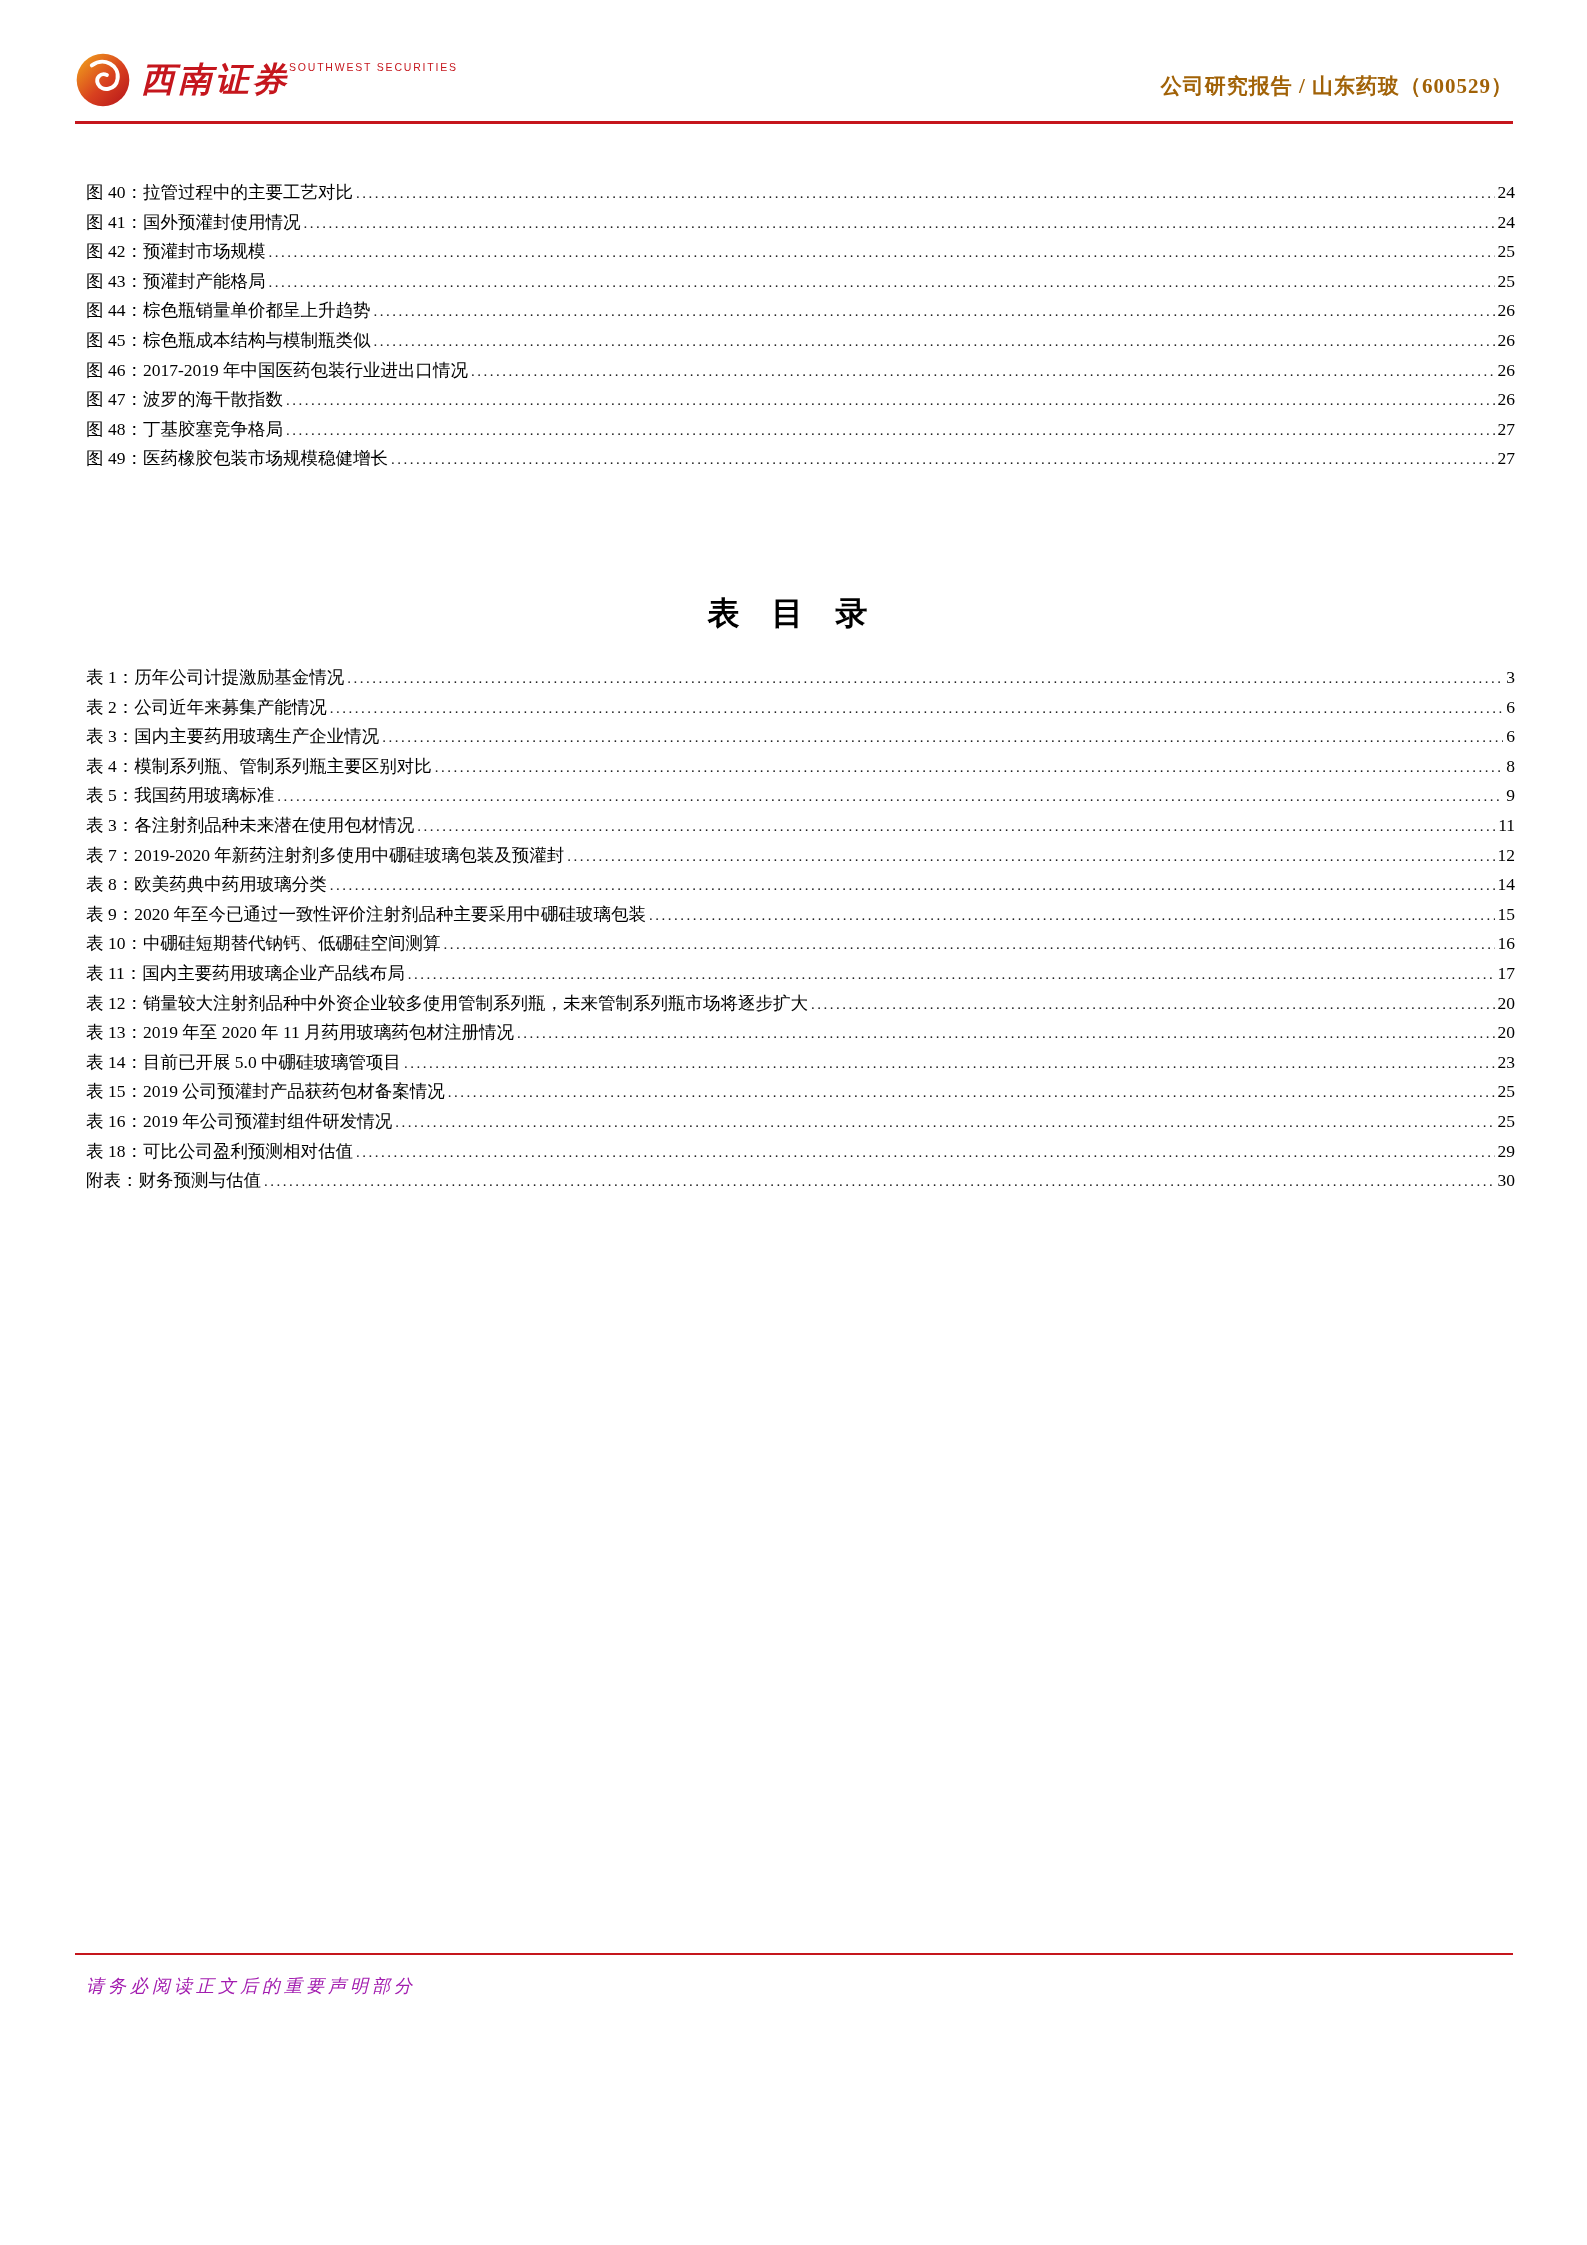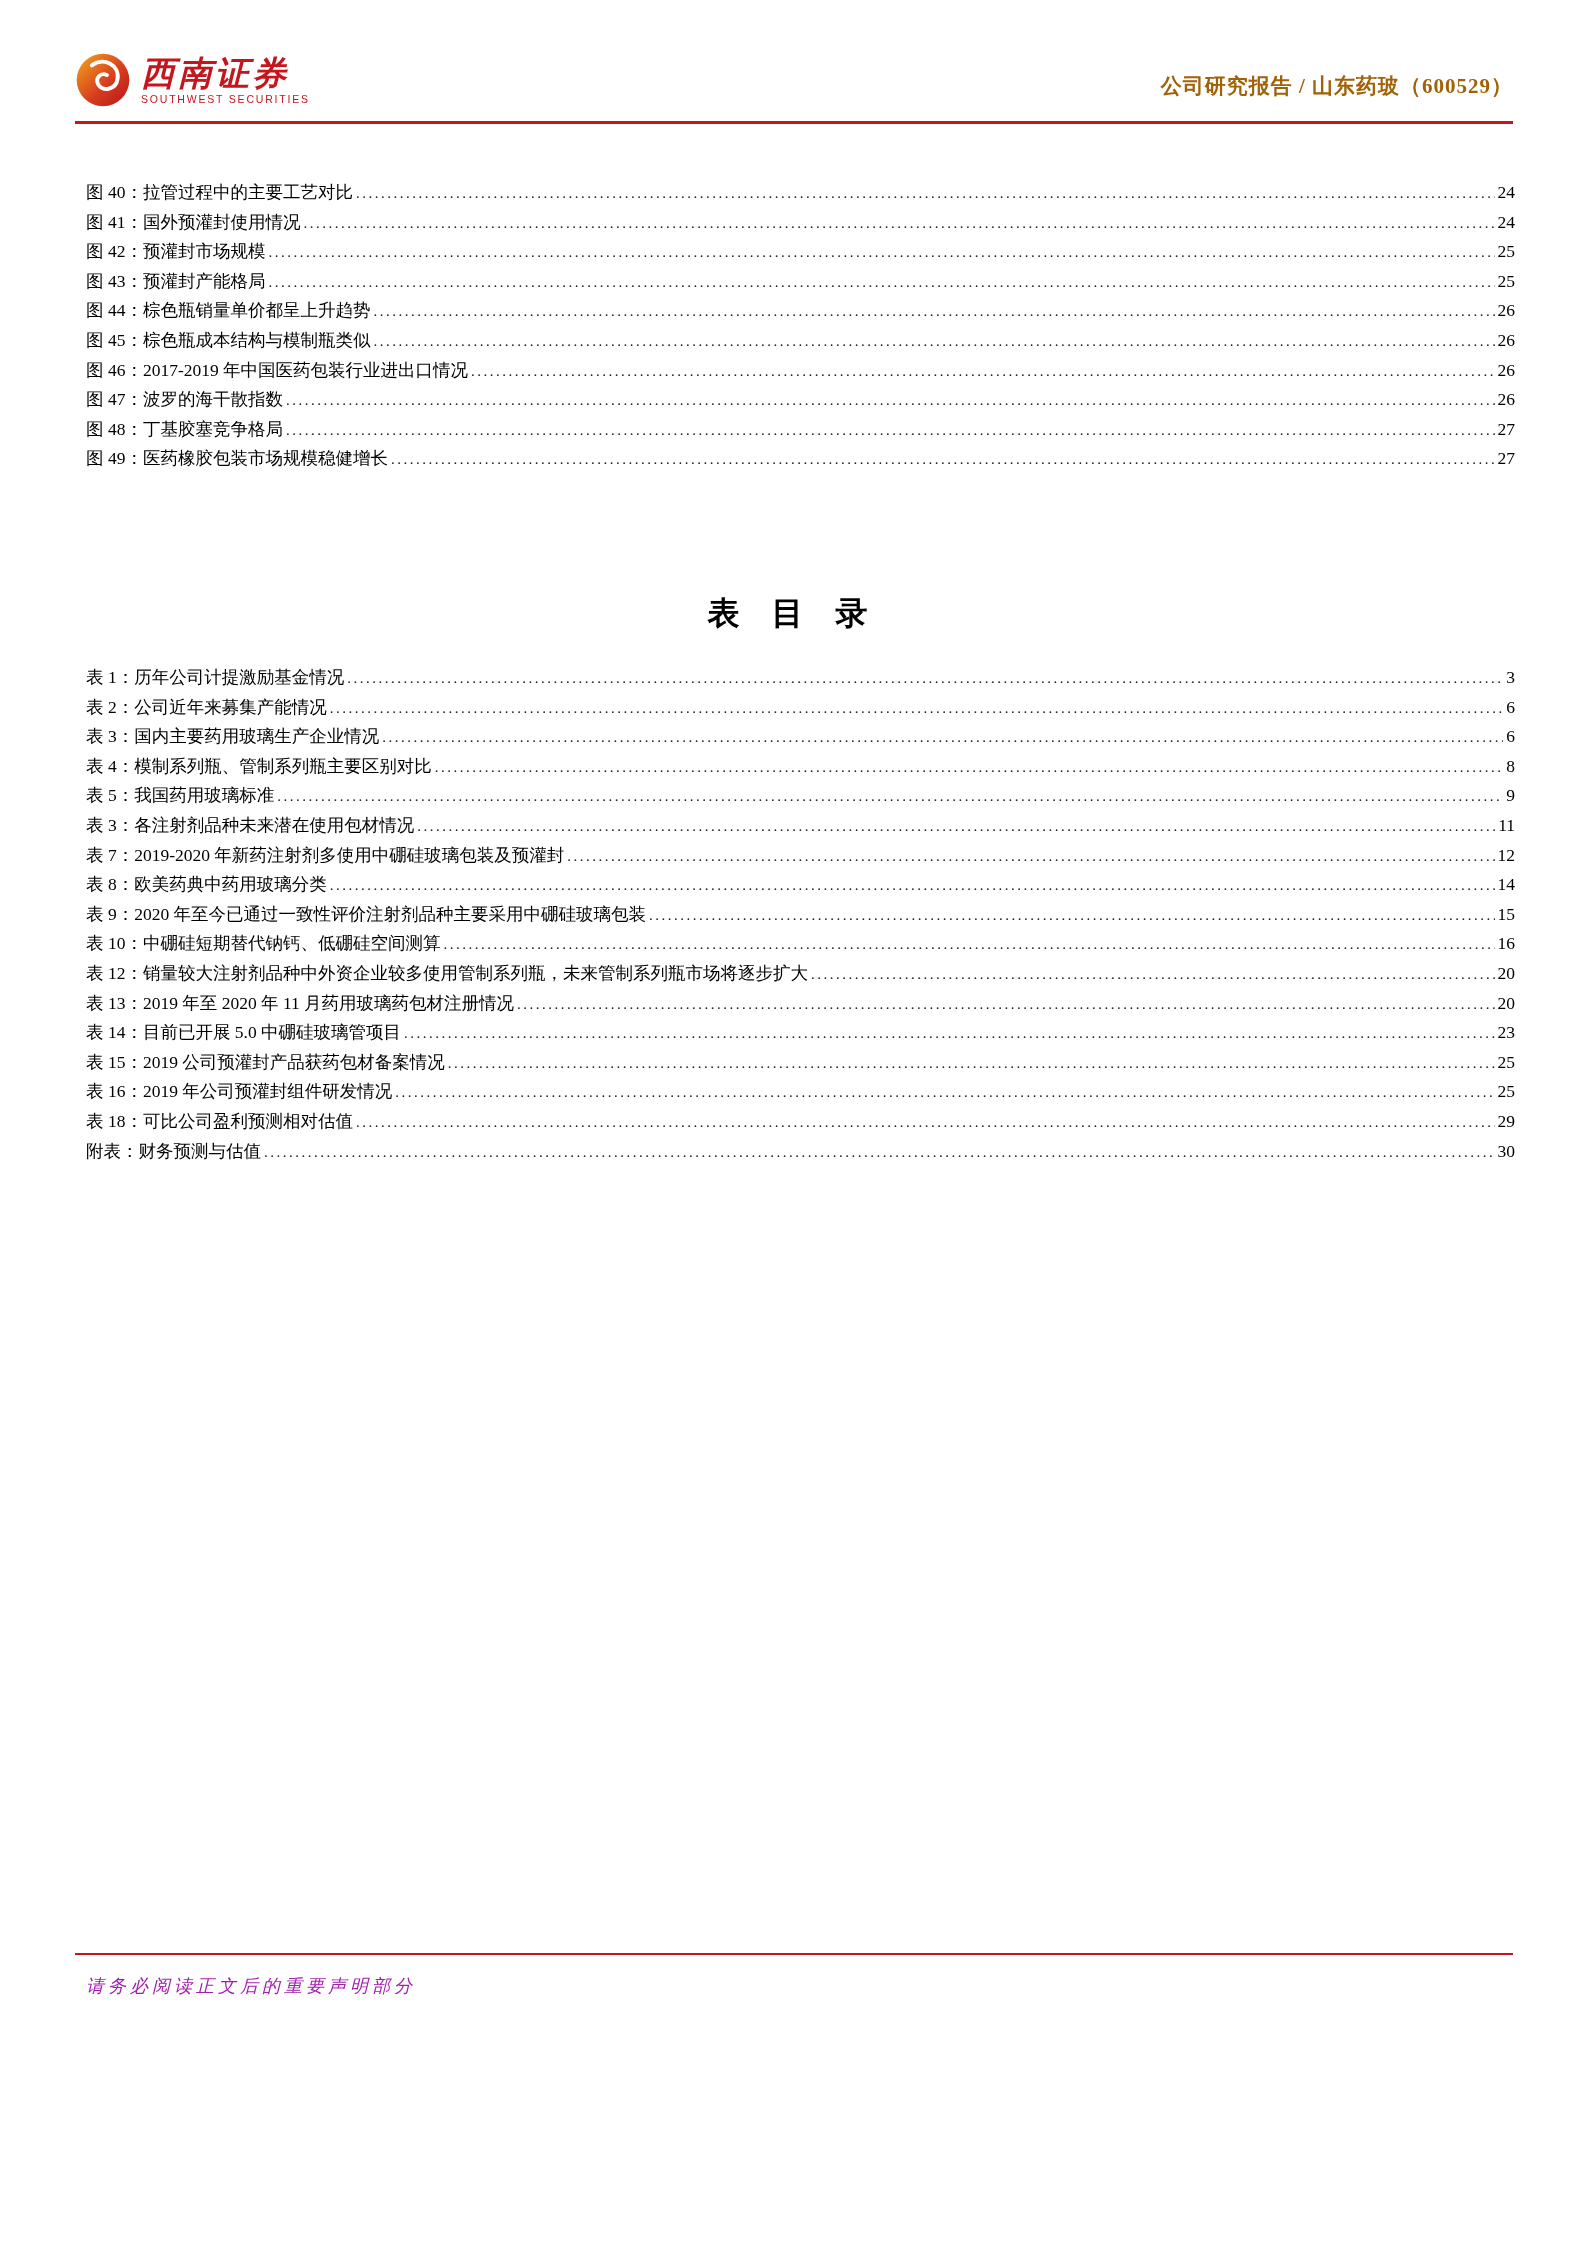--- a/index.html
+++ b/index.html
@@ -18,21 +18,21 @@
   
   .header {
     position: absolute;
     top: 52px; left: 75px; right: 74px;
     display: flex;
     justify-content: space-between;
     align-items: flex-end;
   }
   .logo { display: flex; align-items: center; gap: 10px; }
   .logo-icon { width: 56px; height: 56px; flex: 0 0 auto; }
-  .logo-text { display: flex; flex-direction: column; }
+  .logo-text { display: flex; flex-direction: row; }
   .logo-cn {
     font-size: 34px;
     color: #c5161d;
     font-weight: bold;
     font-style: italic;
     letter-spacing: 3px;
     line-height: 1.1;
   }
   .logo-en {
     font-size: 10.5px;
@@ -240,20 +240,25 @@
         <span class="toc-label">表 9：2020 年至今已通过一致性评价注射剂品种主要采用中硼硅玻璃包装</span>
         <span class="toc-dots"></span>
         <span class="toc-page">15</span>
       </div>
     <div class="toc-row">
         <span class="toc-label">表 10：中硼硅短期替代钠钙、低硼硅空间测算</span>
         <span class="toc-dots"></span>
         <span class="toc-page">16</span>
       </div>
     <div class="toc-row">
+        <span class="toc-label">表 11：国内主要药用玻璃企业产品线布局</span>
+        <span class="toc-dots"></span>
+        <span class="toc-page">17</span>
+      </div>
+    <div class="toc-row">
         <span class="toc-label">表 12：销量较大注射剂品种中外资企业较多使用管制系列瓶，未来管制系列瓶市场将逐步扩大</span>
         <span class="toc-dots"></span>
         <span class="toc-page">20</span>
       </div>
     <div class="toc-row">
         <span class="toc-label">表 13：2019 年至 2020 年 11 月药用玻璃药包材注册情况</span>
         <span class="toc-dots"></span>
         <span class="toc-page">20</span>
       </div>
     <div class="toc-row">

